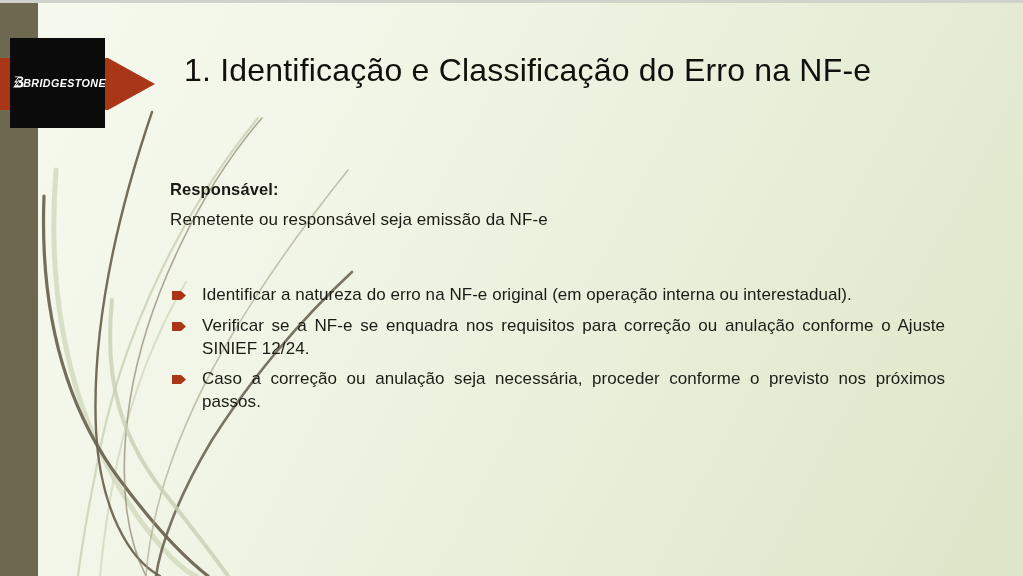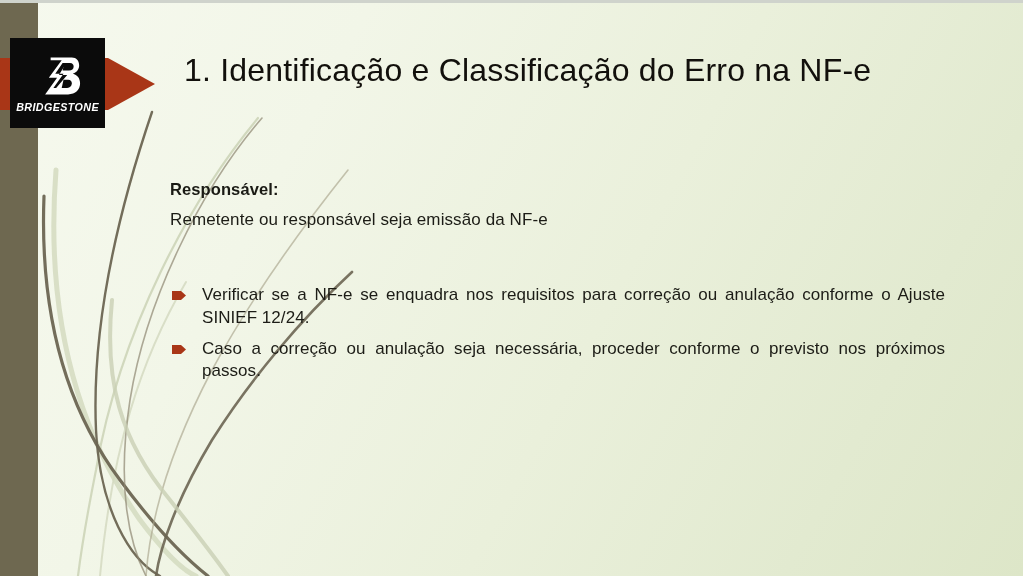--- a/index.html
+++ b/index.html
@@ -63,21 +63,21 @@
   
   .logo-block {
     position: absolute;
     left: 10px;
     top: 38px;
     width: 95px;
     height: 90px;
     background: #0b0b0b;
     z-index: 5;
     display: flex;
-    flex-direction: column;
+    flex-direction: row;
     align-items: center;
     justify-content: center;
   }
   .logo-mark {
     width: 46px;
     height: 46px;
     margin-bottom: 2px;
   }
   .logo-word {
     color: #ffffff;
@@ -206,20 +206,26 @@
     <div>
       <div class="section-head">Responsável:</div>
       <div class="section-body">Remetente ou responsável seja emissão da NF-e</div>
     </div>
 
     <div class="gap-lg"></div>
 
     <div>
 
       <ul class="bullet-list">
+        <li class="bullet-item">
+          <svg class="bullet-marker" viewBox="0 0 14 9" aria-hidden="true">
+            <path fill="#a93617" d="M0,0 L9,0 L14,4.5 L9,9 L0,9 Z"></path>
+          </svg>
+          <span class="bi-text">Identificar a natureza do erro na NF-e original (em operação interna ou interestadual).</span>
+        </li>
         <li class="bullet-item">
           <svg class="bullet-marker" viewBox="0 0 14 9" aria-hidden="true">
             <path fill="#a93617" d="M0,0 L9,0 L14,4.5 L9,9 L0,9 Z"></path>
           </svg>
           <span class="bi-text">Verificar se a NF-e se enquadra nos requisitos para correção ou anulação conforme o Ajuste SINIEF 12/24.</span>
         </li>
         <li class="bullet-item">
           <svg class="bullet-marker" viewBox="0 0 14 9" aria-hidden="true">
             <path fill="#a93617" d="M0,0 L9,0 L14,4.5 L9,9 L0,9 Z"></path>
           </svg>

